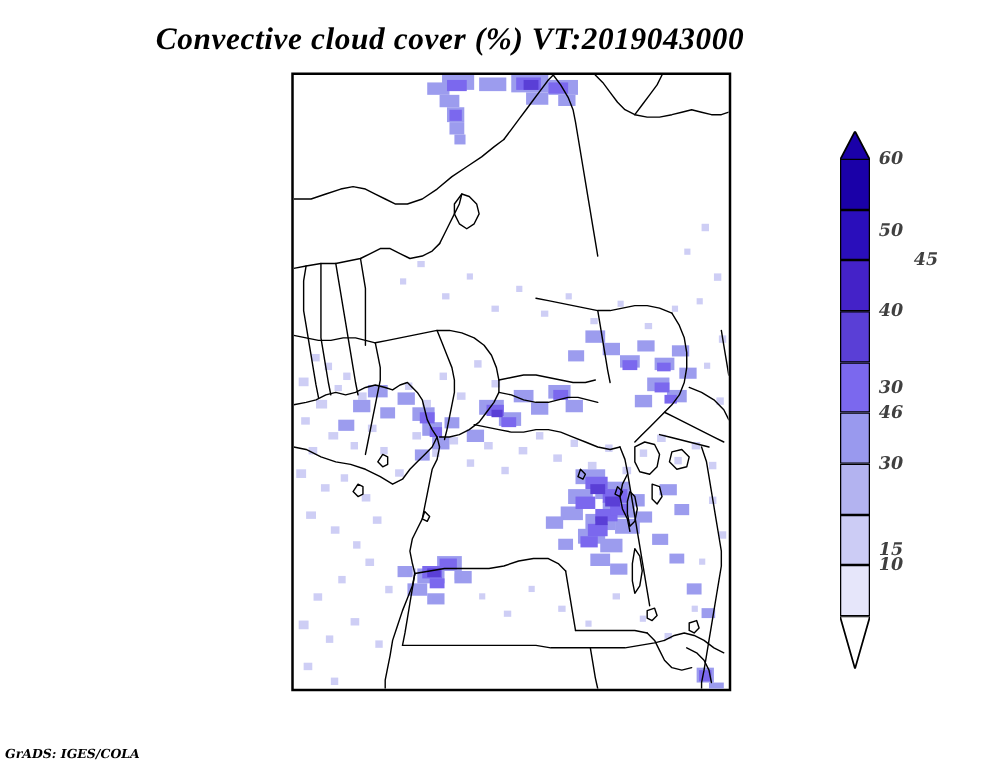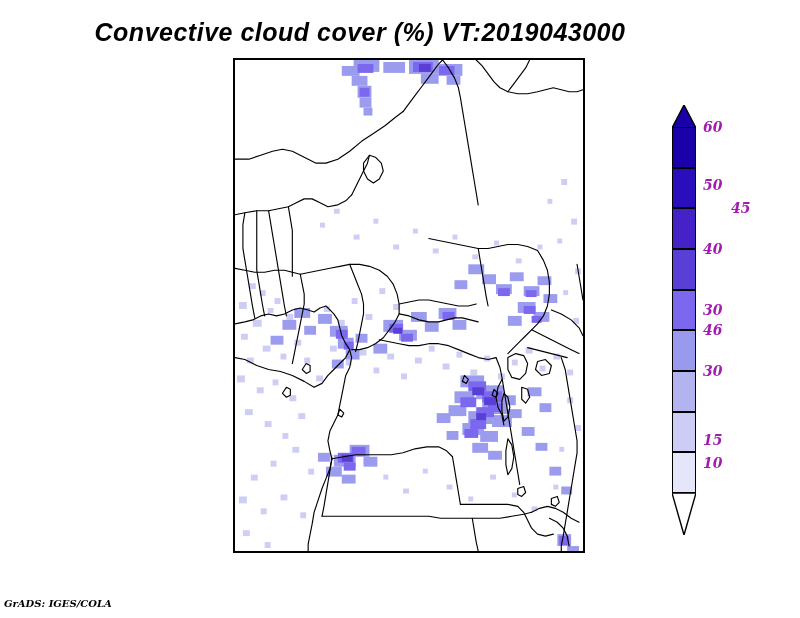--- a/index.html
+++ b/index.html
@@ -1,21 +1,21 @@
 <!DOCTYPE html>
 <html><head>
 <meta charset="utf-8">
 <style>
   html,body{margin:0;padding:0;background:#ffffff;}
   body{width:800px;height:618px;position:relative;overflow:hidden;
        font-family:"DejaVu Serif", serif;}
 
   #title{
     position:absolute; left:0; top:18px; width:720px; text-align:center;
-    font-family:Liberation Sans, sans-serif; font-style:italic; font-weight:700;
+    font-family:Liberation Serif, serif; font-style:italic; font-weight:700;
     font-size:25px; letter-spacing:.5px; color:#000; white-space:pre;
   }
 
   
   #plot{
     position:absolute; left:233px; top:58px; width:352px; height:495px;
     border:2px solid #000; box-sizing:border-box; background:#fff; overflow:hidden;
   }
   #mapsvg{position:absolute;left:0;top:0;width:100%;height:100%;display:block;}
 
@@ -23,21 +23,21 @@
   .ytick{position:absolute; left:-9px; width:9px; height:0;
          border-top:1.6px solid #000;}
 
   
   #cbar{position:absolute; left:672px; top:127px; width:24px; height:366px;}
   .cbband{position:absolute; left:0; width:24px; box-sizing:border-box;
           border:1.4px solid #000; border-top-width:.7px; border-bottom-width:.7px;}
   .cbcap{position:absolute; left:0; width:24px;}
   .cblab{position:absolute; left:31px; transform:translateY(-50%);
          font-family:"DejaVu Serif",serif; font-style:italic; font-weight:700;
-         font-size:14px; color:#a21caf; white-space:nowrap;}
+         font-size:14px; color:#404040; white-space:nowrap;}
 
   #credit{position:absolute; left:4px; top:598px;
           font-family:"DejaVu Serif",serif; font-style:italic; font-weight:700;
           font-size:10px; color:#000; white-space:nowrap;}
 </style>
 </head>
 <body>
 
 <div id="title">Convective cloud cover (%) VT:2019043000</div>
 
@@ -407,16 +407,16 @@
   </svg>
 
   <div class="cblab" style="top:0px;">60</div>
   <div class="cblab" style="top:58px;">50</div>
   <div class="cblab" style="top:81.3px;margin-left:28px;">45</div>
   <div class="cblab" style="top:122px;">40</div>
   <div class="cblab" style="top:162.7px;margin-top:20px;">30</div>
   <div class="cblab" style="top:203.3px;">46</div>
   <div class="cblab" style="top:244px;">30</div>
   <div class="cblab" style="top:284.7px;margin-top:28px;">15</div>
-  <div class="cblab" style="top:325.3px;margin-top:11px;">10</div>
+  <div class="cblab" style="top:325.3px;">10</div>
 </div>
 
 <div id="credit">GrADS: IGES/COLA</div>
 
 </body></html>

